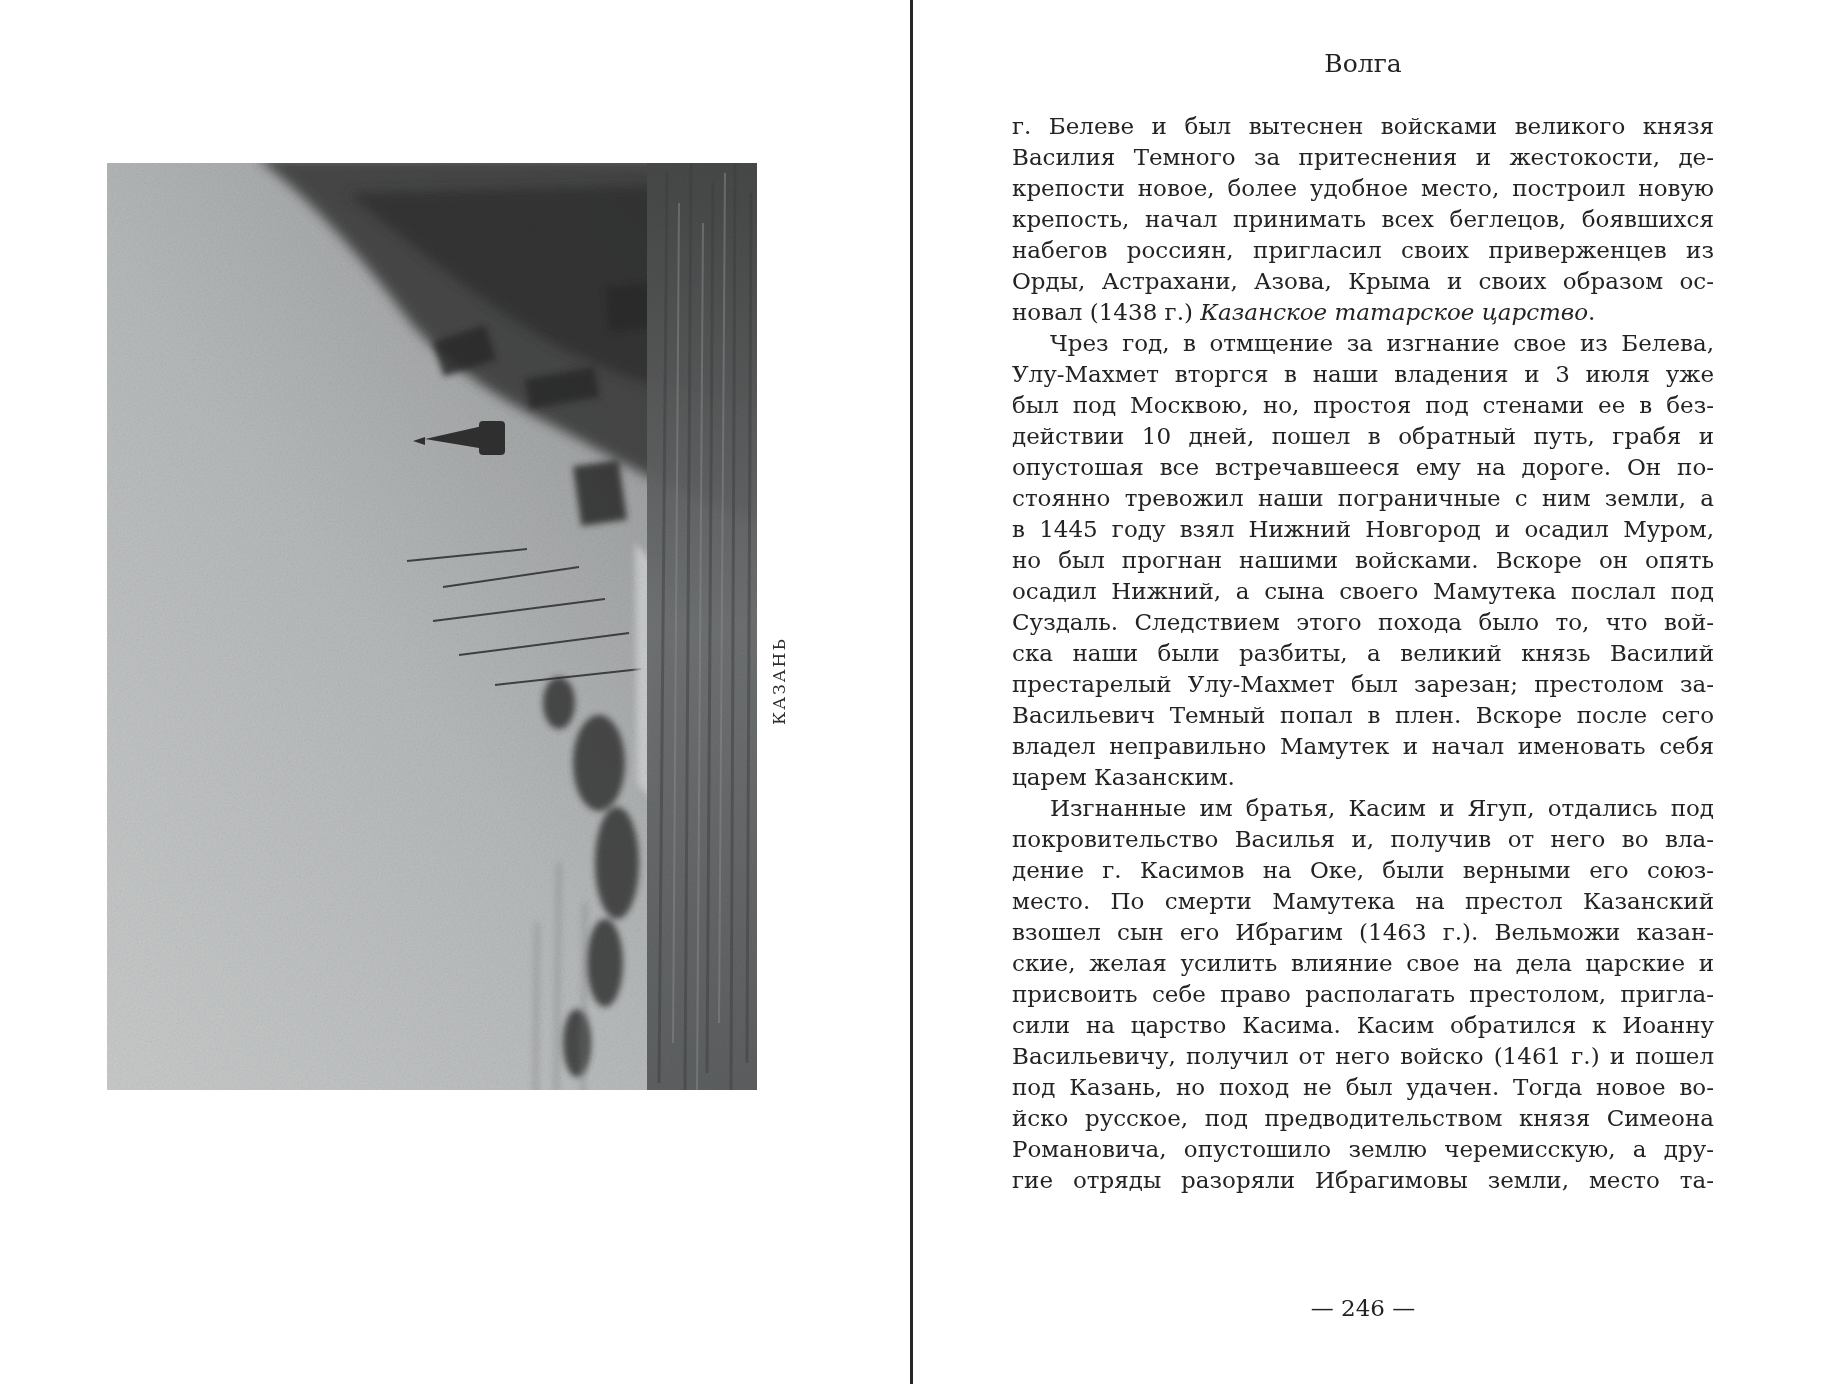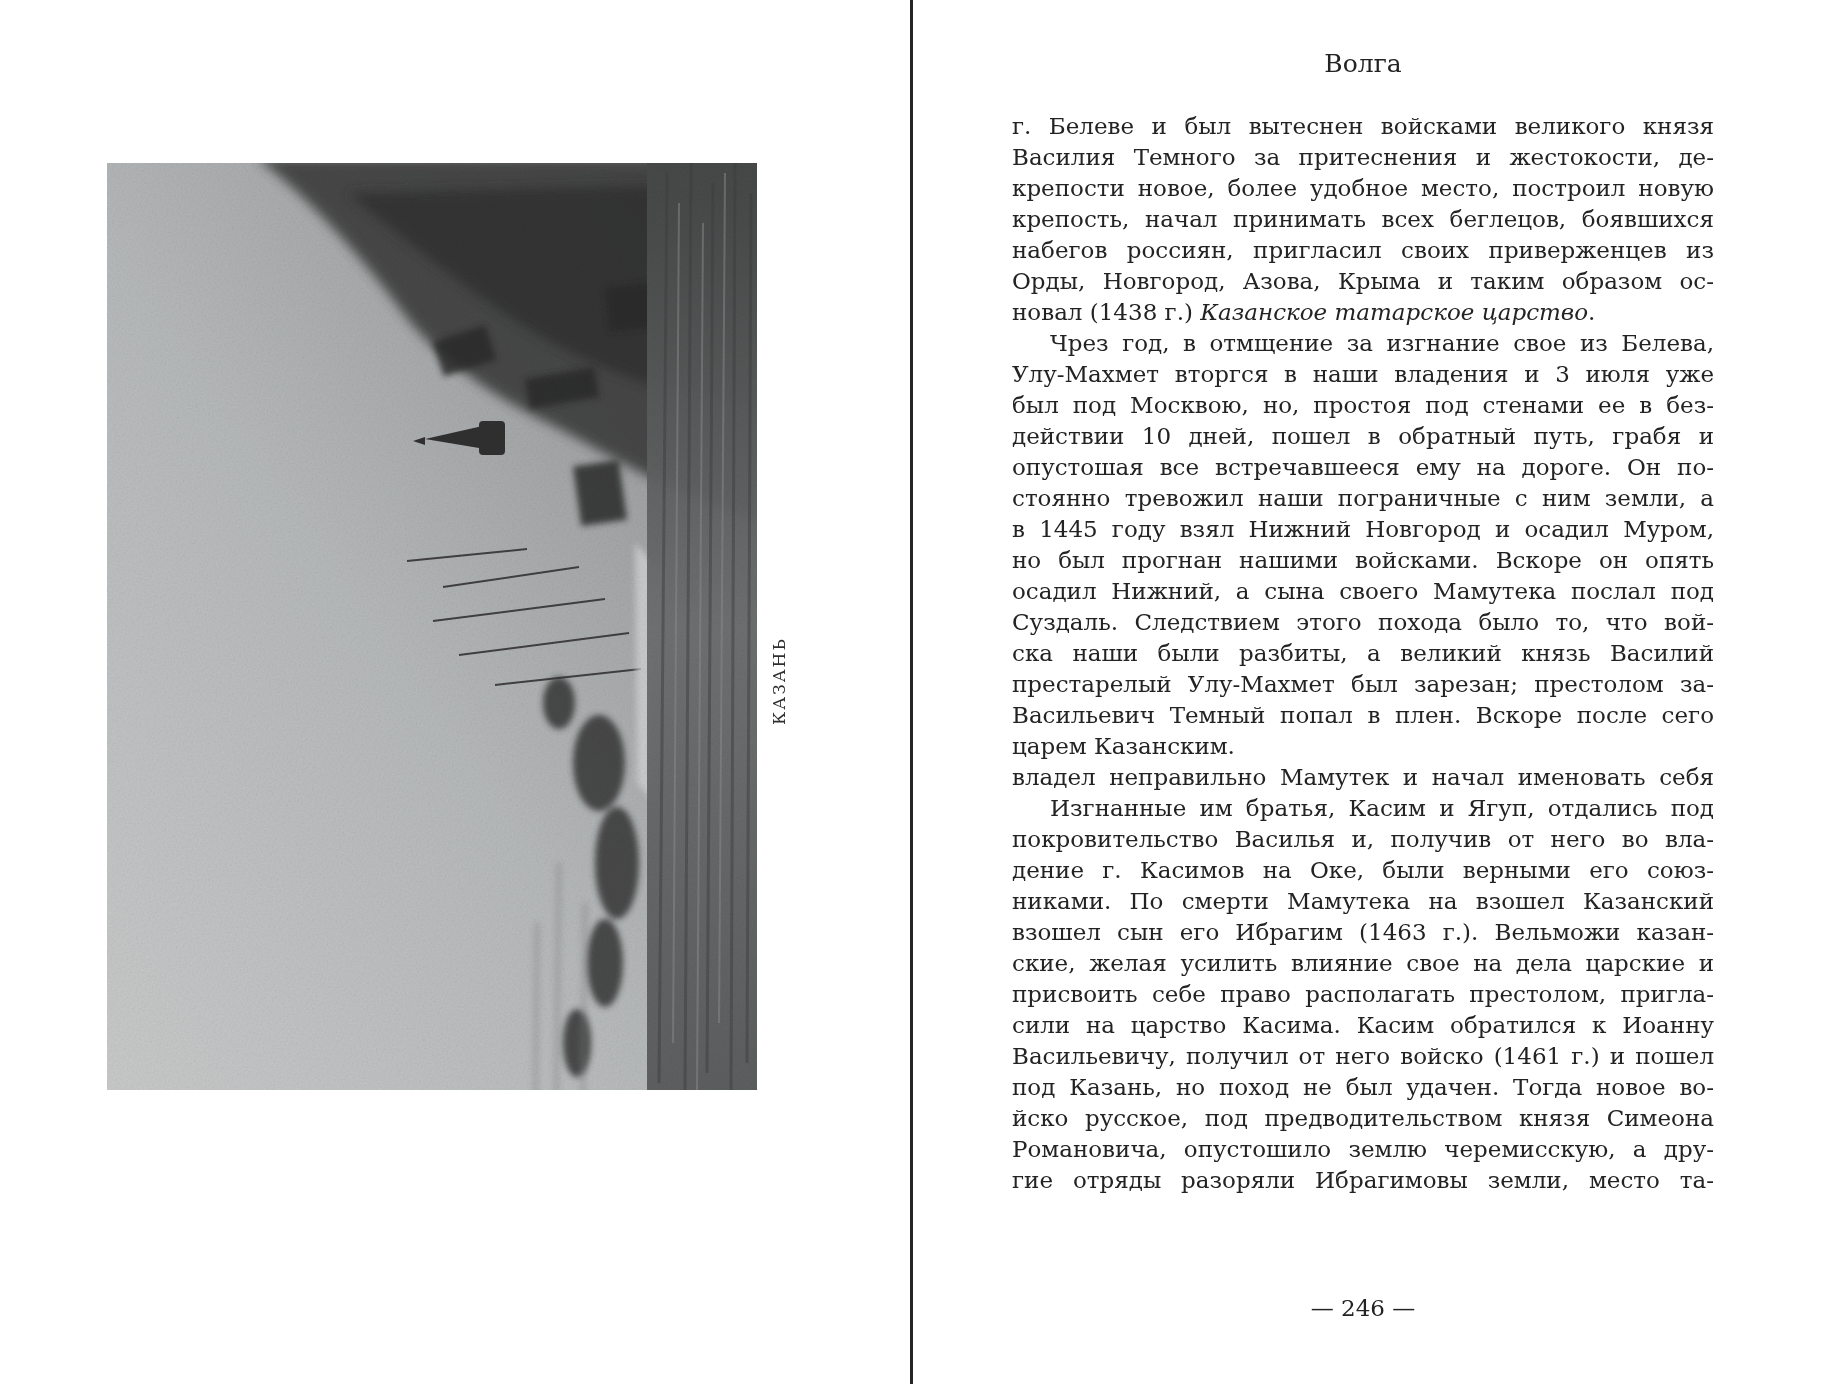--- a/index.html
+++ b/index.html
@@ -165,45 +165,45 @@
 
   <div class="running-header">Волга</div>
 
   <div class="page-body">
       <div class="para">
         <div class="line">г. Белеве и был вытеснен войсками великого князя</div>
         <div class="line">Василия Темного за притеснения и жестокости, де-</div>
         <div class="line">крепости новое, более удобное место, построил новую</div>
         <div class="line">крепость, начал принимать всех беглецов, боявшихся</div>
         <div class="line">набегов россиян, пригласил своих приверженцев из</div>
-        <div class="line">Орды, Новгород, Азова, Крыма и таким образом ос-</div>
+        <div class="line">Орды, Астрахани, Азова, Крыма и своих образом ос-</div>
         <div class="line lastline">новал (1438 г.) <i>Казанское татарское царство</i>.</div>
       </div>
       <div class="para">
         <div class="line indent">Чрез год, в отмщение за изгнание свое из Белева,</div>
         <div class="line">Улу-Махмет вторгся в наши владения и 3 июля уже</div>
         <div class="line">был под Москвою, но, простоя под стенами ее в без-</div>
         <div class="line">действии 10 дней, пошел в обратный путь, грабя и</div>
         <div class="line">опустошая все встречавшееся ему на дороге. Он по-</div>
         <div class="line">стоянно тревожил наши пограничные с ним земли, а</div>
         <div class="line">в 1445 году взял Нижний Новгород и осадил Муром,</div>
         <div class="line">но был прогнан нашими войсками. Вскоре он опять</div>
         <div class="line">осадил Нижний, а сына своего Мамутека послал под</div>
         <div class="line">Суздаль. Следствием этого похода было то, что вой-</div>
         <div class="line">ска наши были разбиты, а великий князь Василий</div>
         <div class="line">престарелый Улу-Махмет был зарезан; престолом за-</div>
         <div class="line">Васильевич Темный попал в плен. Вскоре после сего</div>
+        <div class="line">владел неправильно Мамутек и начал именовать себя</div>
         <div class="line lastline">царем Казанским.</div>
-        <div class="line">владел неправильно Мамутек и начал именовать себя</div>
       </div>
       <div class="para">
         <div class="line indent">Изгнанные им братья, Касим и Ягуп, отдались под</div>
         <div class="line">покровительство Василья и, получив от него во вла-</div>
         <div class="line">дение г. Касимов на Оке, были верными его союз-</div>
-        <div class="line">никами. По смерти Мамутека на взошел Казанский</div>
+        <div class="line">место. По смерти Мамутека на престол Казанский</div>
         <div class="line">взошел сын его Ибрагим (1463 г.). Вельможи казан-</div>
         <div class="line">ские, желая усилить влияние свое на дела царские и</div>
         <div class="line">присвоить себе право располагать престолом, пригла-</div>
         <div class="line">сили на царство Касима. Касим обратился к Иоанну</div>
         <div class="line">Васильевичу, получил от него войско (1461 г.) и пошел</div>
         <div class="line">под Казань, но поход не был удачен. Тогда новое во-</div>
         <div class="line">йско русское, под предводительством князя Симеона</div>
         <div class="line">Романовича, опустошило землю черемисскую, а дру-</div>
         <div class="line">гие отряды разоряли Ибрагимовы земли, место та-</div>
       </div>

